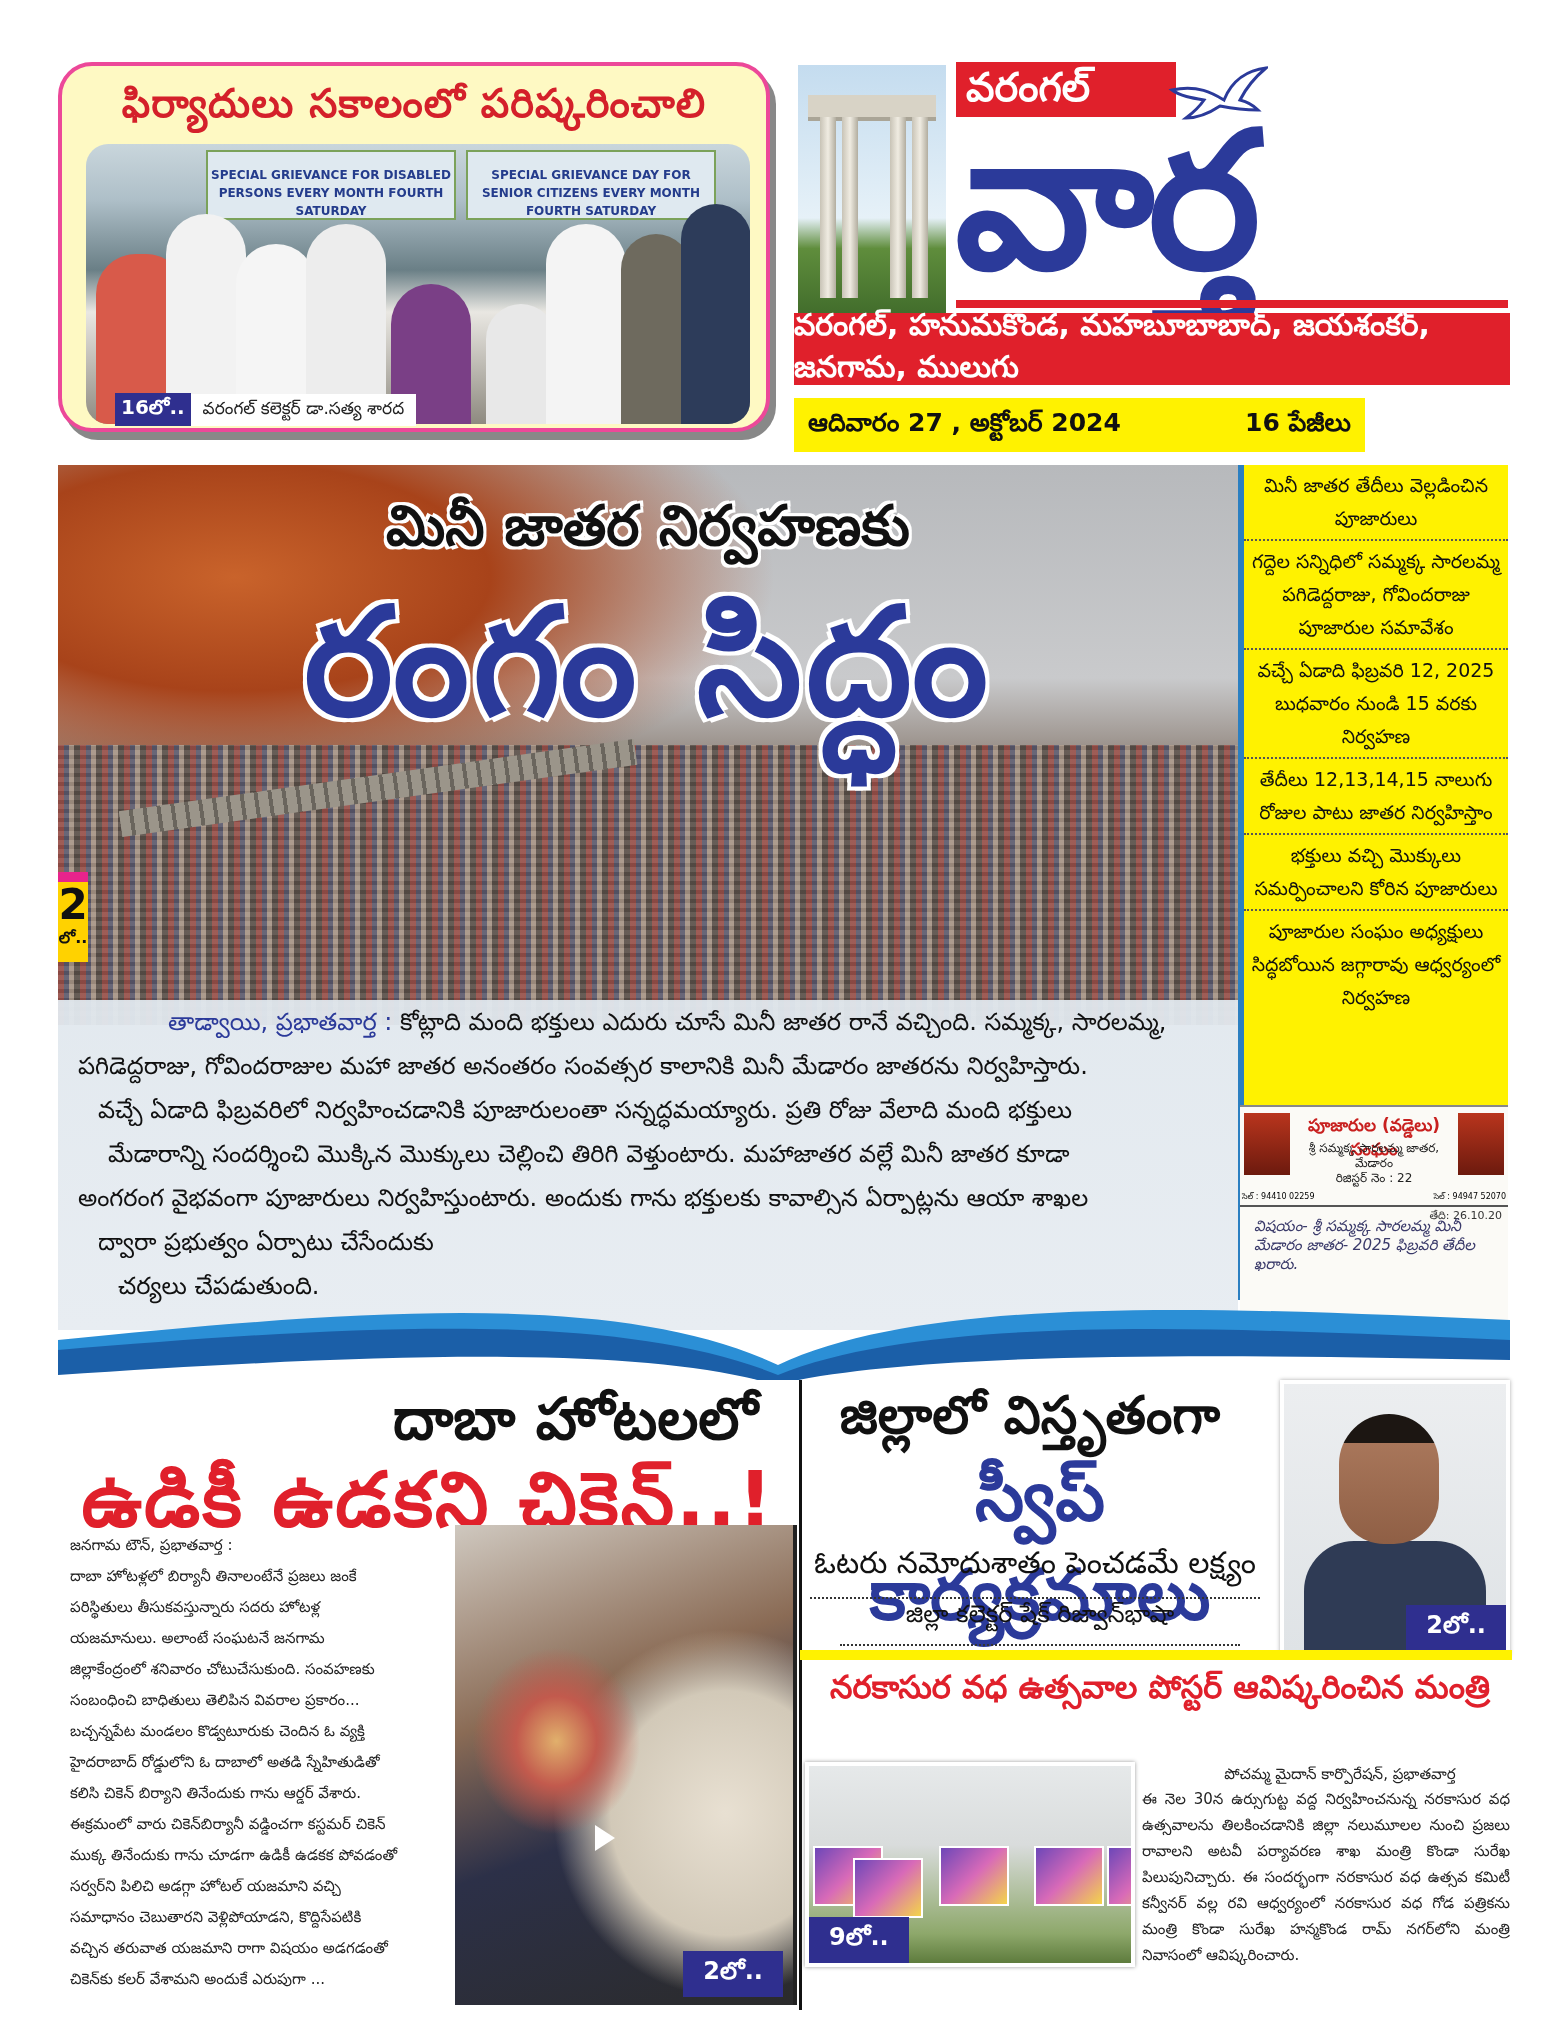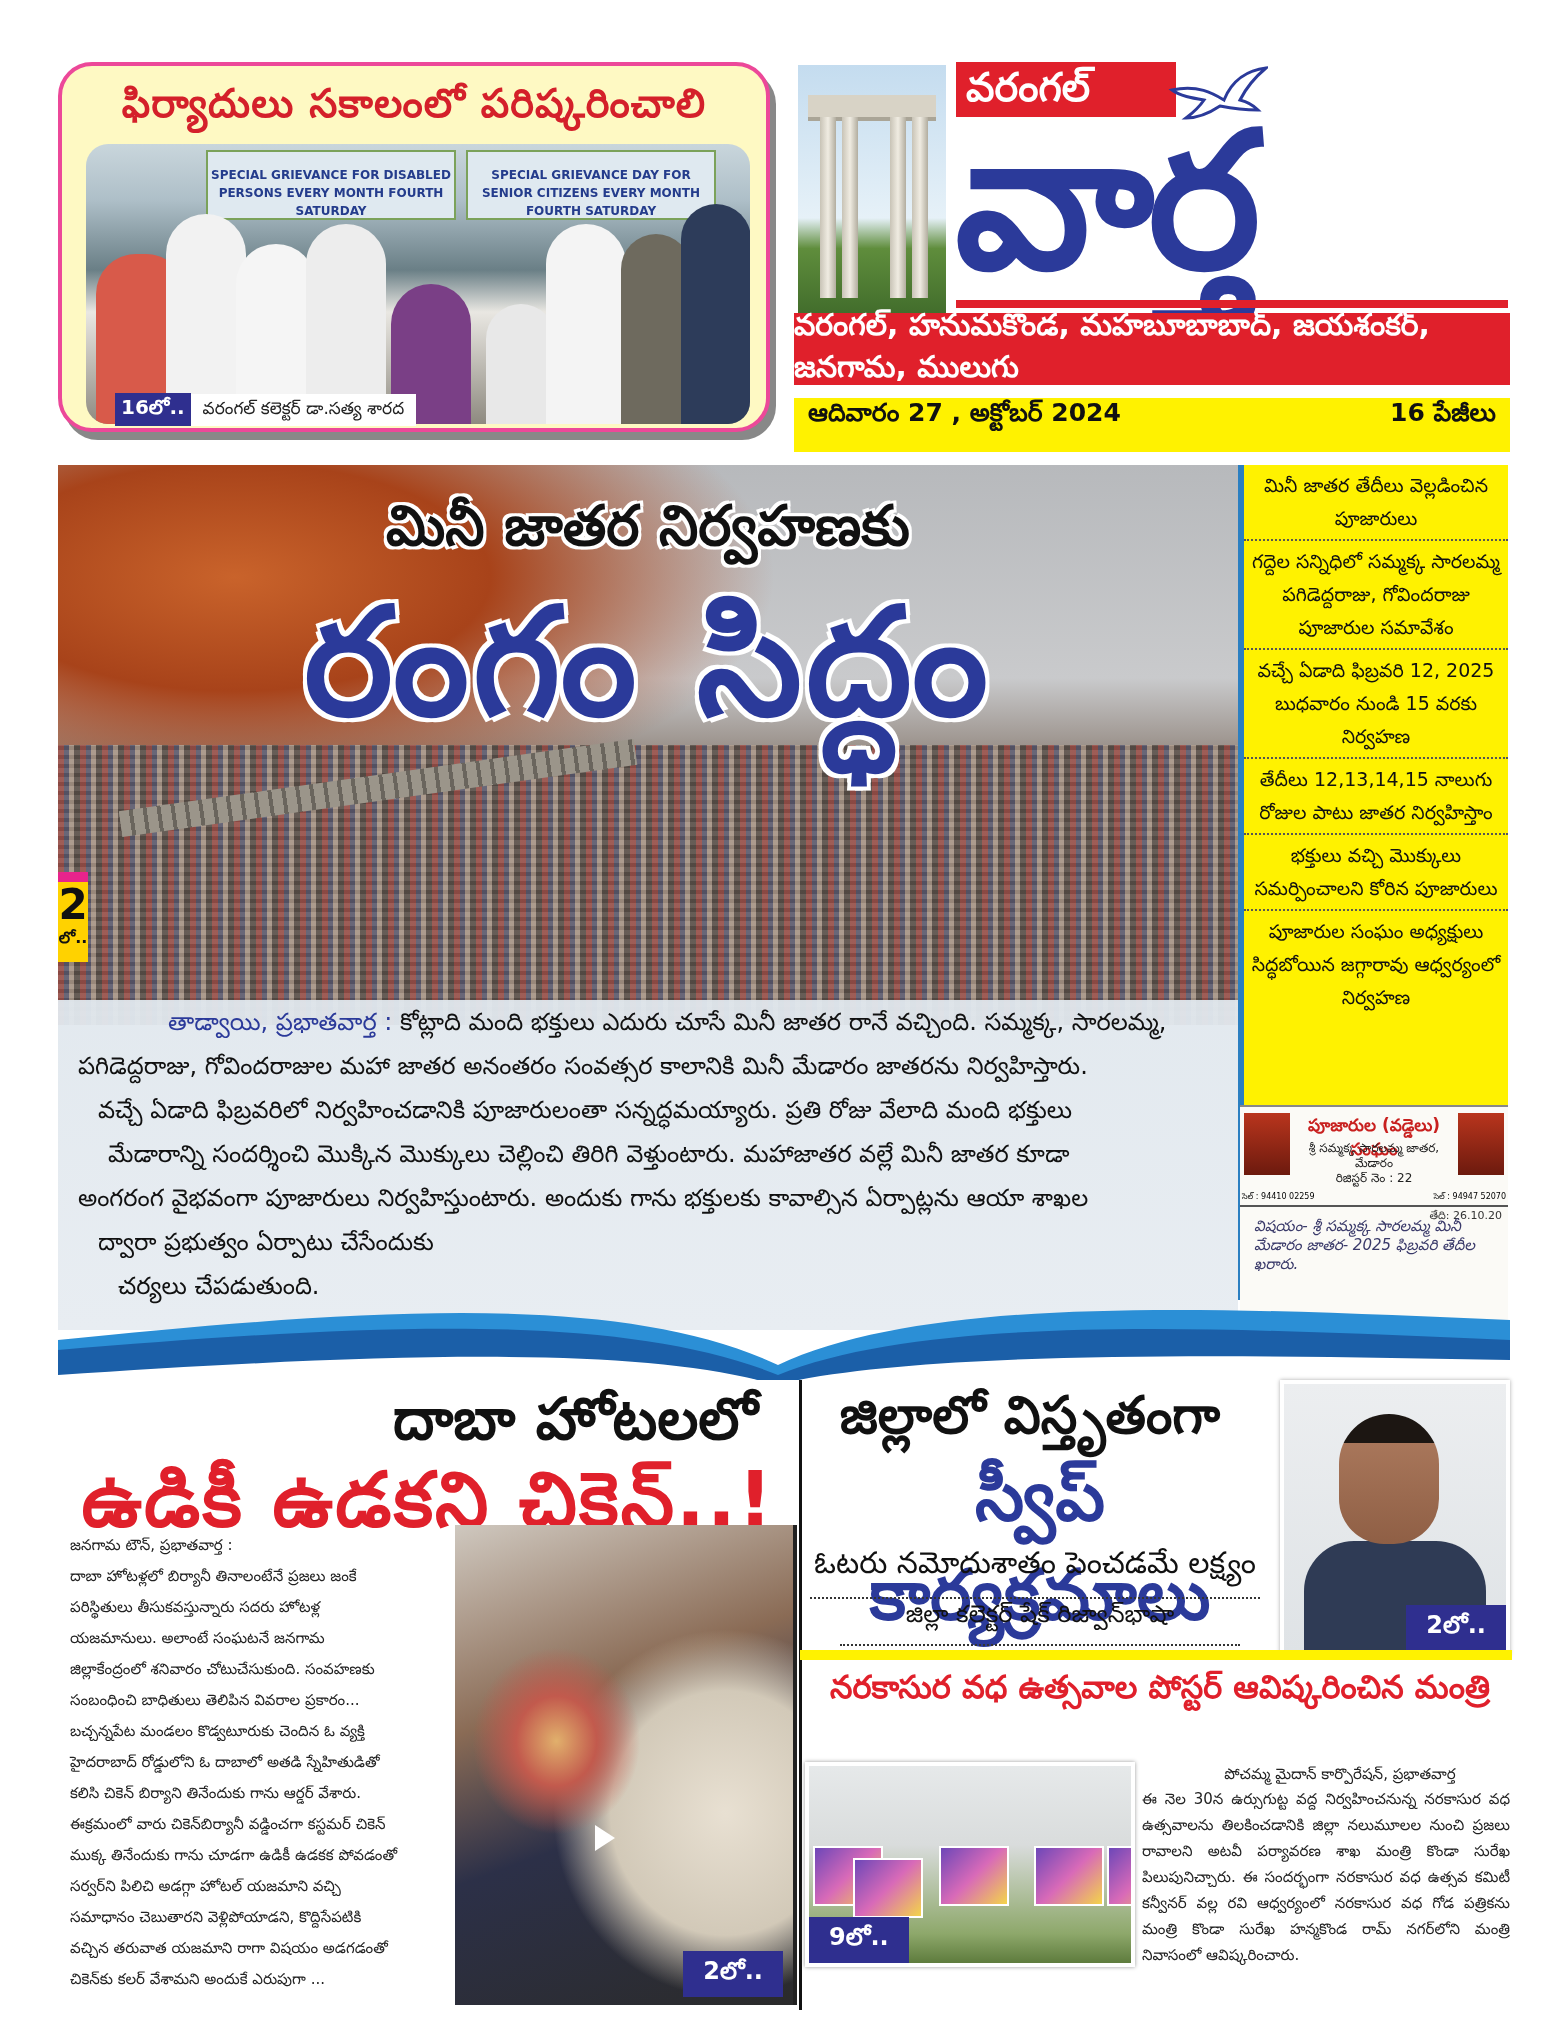--- a/index.html
+++ b/index.html
@@ -50,22 +50,22 @@
     left: 955px; top: 112px; width: 550px; height: 190px; color: #2b3a9a;
     font-size: 190px; font-weight: bold; line-height: 180px; letter-spacing: -6px;
   }
   .logo-underline { left: 956px; top: 300px; width: 552px; height: 8px; background: #e0202b; }
   .dove { left: 1168px; top: 66px; width: 100px; height: 56px; }
   .districts {
     left: 794px; top: 313px; width: 716px; height: 72px; background: #e0202b;
     color: #fff; font-weight: bold; font-size: 30px; display: flex; align-items: center; justify-content: center;
   }
   .datebar {
-    left: 794px; top: 398px; width: 716px; height: 54px; background: #fff200;
-    display: flex; align-items: flex-start; justify-content: space-between; padding: 0 14px;
+    left: 794px; top: 398px; width: 571px; height: 54px; background: #fff200;
+    display: flex; align-items: center; justify-content: space-between; padding: 0 14px;
     font-weight: bold; font-size: 25px; color: #111;
   }
 
   
   .hero {
     left: 58px; top: 465px; width: 1180px; height: 560px;
     background:
       radial-gradient(ellipse at 15% 20%, #c9632b 0%, #a8431a 18%, rgba(0,0,0,0) 38%),
       linear-gradient(180deg, #b7b9bc 0%, #c9cacc 38%, #8a7d73 55%, #6e6259 100%);
     overflow: hidden;

